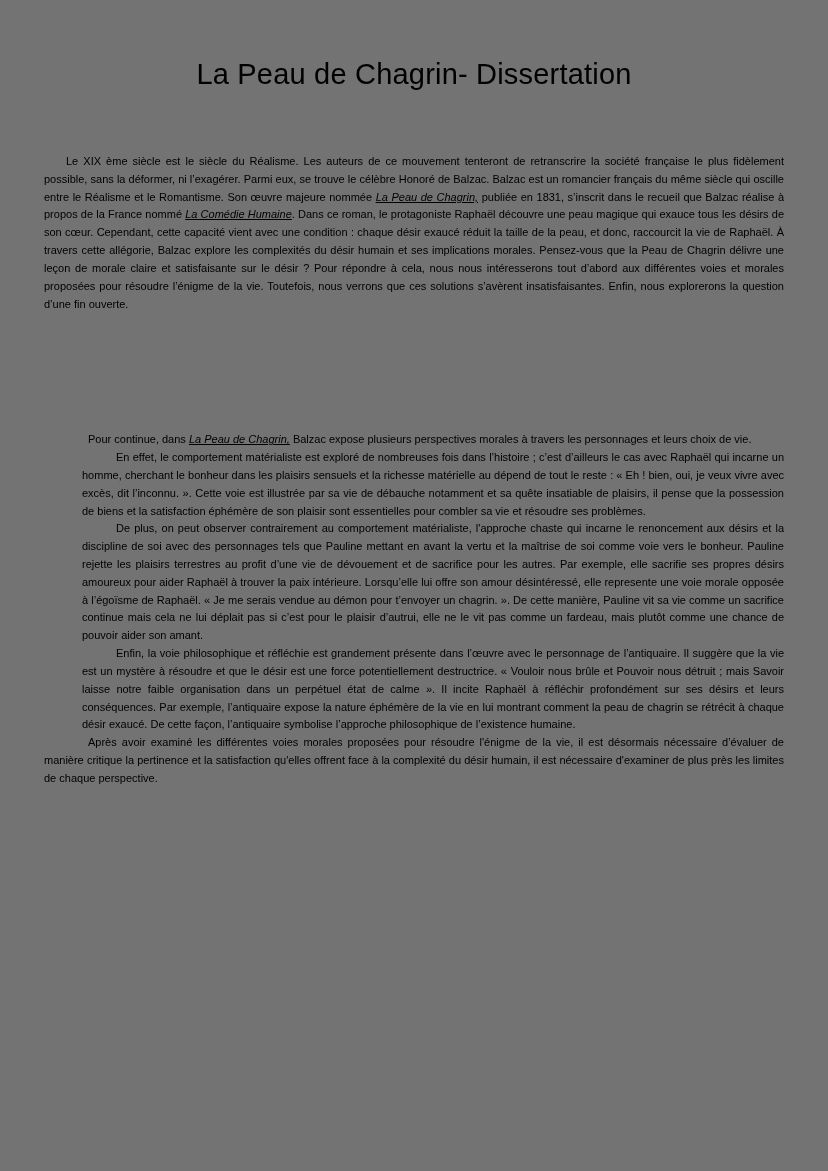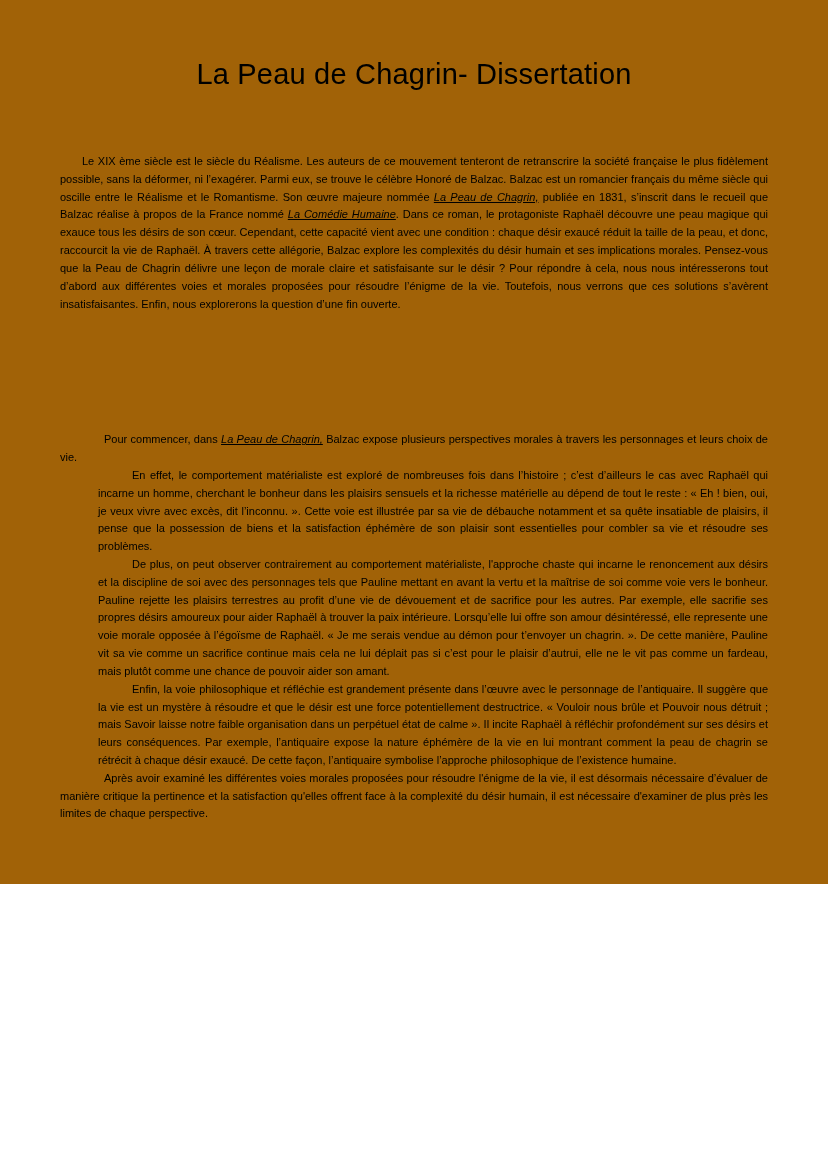--- a/index.html
+++ b/index.html
@@ -9,25 +9,25 @@
   }
   body {
     width: 828px;
     height: 1171px;
     font-family: "Liberation Sans", sans-serif;
     color: #000000;
     -webkit-font-smoothing: antialiased;
   }
   .page {
     width: 828px;
-    height: 884px;
+    height: 1171px;
     box-sizing: border-box;
-    padding: 0 60px;
+    padding: 0 44px;
     position: relative;
-    background: #a16207;
+    background: #737373;
     overflow: hidden;
   }
   .doc-title {
     text-align: center;
     font-size: 29px;
     font-weight: 400;
     letter-spacing: 0.2px;
     margin: 0;
     padding-top: 58px;
     color: #000;
@@ -58,21 +58,21 @@
 <div class="page">
 
   <h1 class="doc-title">La Peau de Chagrin- Dissertation</h1>
 
   <div class="body-block">
     <p class="indent-sm"><span>Le XIX ème siècle est le siècle du Réalisme. Les auteurs de ce mouvement tenteront de retranscrire la société française le plus fidèlement possible, sans la déformer, ni l’exagérer. Parmi eux, se trouve le célèbre Honoré de Balzac. Balzac est un romancier français du même siècle qui oscille entre le Réalisme et le Romantisme. Son œuvre majeure nommée </span><u class="work">La Peau de Chagrin,</u><span> publiée en 1831, s’inscrit dans le recueil que Balzac réalise à propos de la France nommé </span><u class="work">La Comédie Humaine</u><span>. Dans ce roman, le protagoniste Raphaël découvre une peau magique qui exauce tous les désirs de son cœur. Cependant, cette capacité vient avec une condition : chaque désir exaucé réduit la taille de la peau, et donc, raccourcit la vie de Raphaël. À travers cette allégorie, Balzac explore les complexités du désir humain et ses implications morales. Pensez-vous que la Peau de Chagrin délivre une leçon de morale claire et satisfaisante sur le désir ?  Pour répondre à cela, nous nous intéresserons tout d’abord aux différentes voies et morales proposées pour résoudre l’énigme de la vie. Toutefois, nous verrons que ces solutions s’avèrent insatisfaisantes. Enfin, nous explorerons la question d’une fin ouverte.</span></p>
   </div>
 
   <div class="gap-section">
 
-    <p class="indent-lg"><span>Pour commencer, dans </span><u class="work">La Peau de Chagrin,</u><span> Balzac expose plusieurs perspectives morales à travers les personnages et leurs choix de vie.</span></p>
+    <p class="indent-lg"><span>Pour continue, dans </span><u class="work">La Peau de Chagrin,</u><span> Balzac expose plusieurs perspectives morales à travers les personnages et leurs choix de vie.</span></p>
 
     <p class="indent-md">En effet, le comportement matérialiste est exploré de nombreuses fois dans l’histoire ; c’est d’ailleurs le cas avec Raphaël qui incarne un homme, cherchant le bonheur dans les plaisirs sensuels et la richesse matérielle au dépend de tout le reste : « Eh ! bien, oui, je veux vivre avec excès, dit l’inconnu. ». Cette voie est illustrée par sa vie de débauche notamment et sa quête insatiable de plaisirs, il pense que la possession de biens et la satisfaction éphémère de son plaisir sont essentielles pour combler sa vie et résoudre ses problèmes.</p>
 
     <p class="indent-md">De plus, on peut observer contrairement au comportement matérialiste, l'approche chaste qui incarne le renoncement aux désirs et la discipline de soi avec des personnages tels que Pauline mettant en avant la vertu et la maîtrise de soi comme voie vers le bonheur. Pauline rejette les plaisirs terrestres au profit d’une vie de dévouement et de sacrifice pour les autres. Par exemple, elle sacrifie ses propres désirs amoureux pour aider Raphaël à trouver la paix intérieure. Lorsqu’elle lui offre son amour désintéressé, elle represente une voie morale opposée à l’égoïsme de Raphaël.  « Je me serais vendue au démon pour t’envoyer un chagrin. ». De cette manière, Pauline vit sa vie comme un sacrifice continue mais cela ne lui déplait pas si c’est pour le plaisir d’autrui, elle ne le vit pas comme un fardeau, mais plutôt comme une chance de pouvoir aider son amant.</p>
 
     <p class="indent-md">Enfin, la voie philosophique et réfléchie est grandement présente dans l’œuvre avec le personnage de l’antiquaire. Il suggère que la vie est un mystère à résoudre et que le désir est une force potentiellement destructrice. « Vouloir nous brûle et Pouvoir nous détruit ; mais Savoir laisse notre faible organisation dans un perpétuel état de calme ». Il incite Raphaël à réfléchir profondément sur ses désirs et leurs conséquences. Par exemple, l’antiquaire expose la nature éphémère de la vie en lui montrant comment la peau de chagrin se rétrécit à chaque désir exaucé. De cette façon, l’antiquaire symbolise l’approche philosophique de l’existence humaine.</p>
 
     <p class="indent-lg">Après avoir examiné les différentes voies morales proposées pour résoudre l'énigme de la vie, il est désormais nécessaire d’évaluer de manière critique la pertinence et la satisfaction qu'elles offrent face à la complexité du désir humain, il est nécessaire d'examiner de plus près les limites de chaque perspective.</p>
 
   </div>

